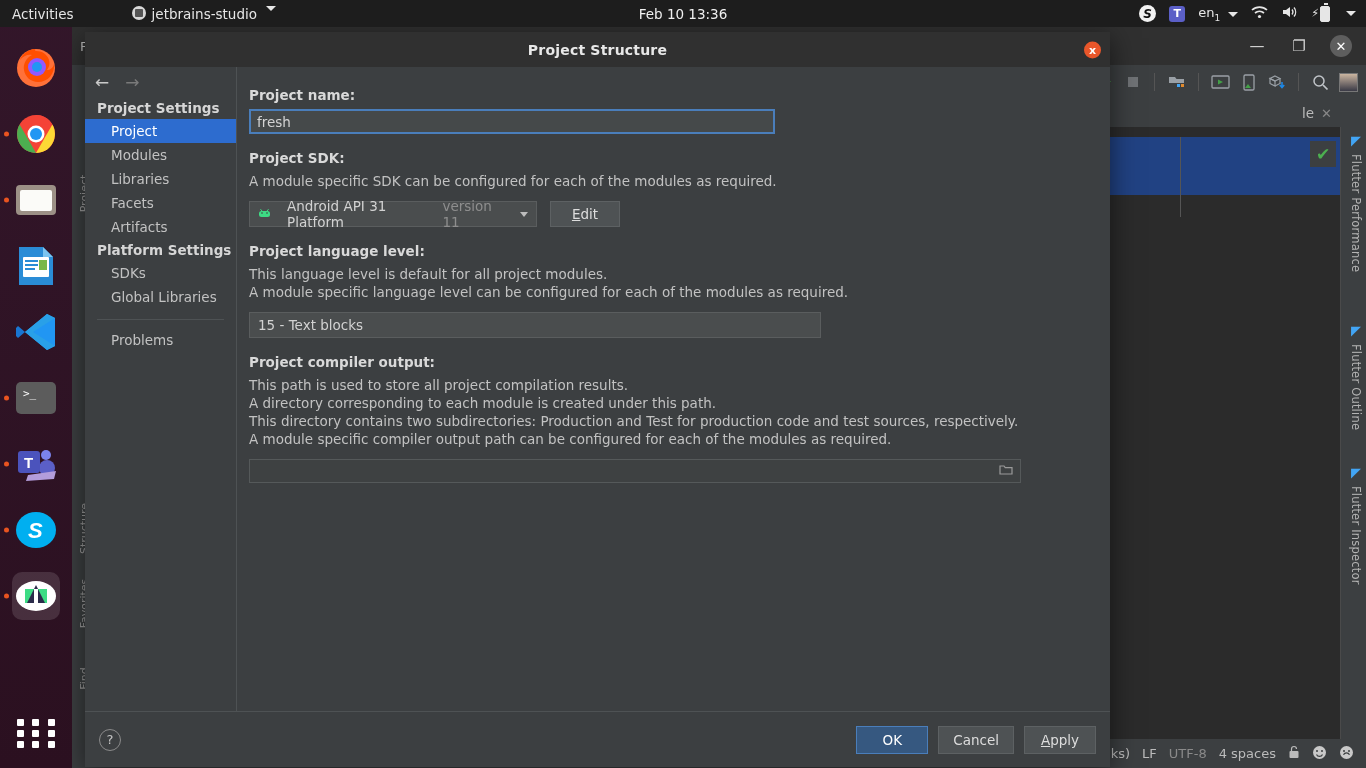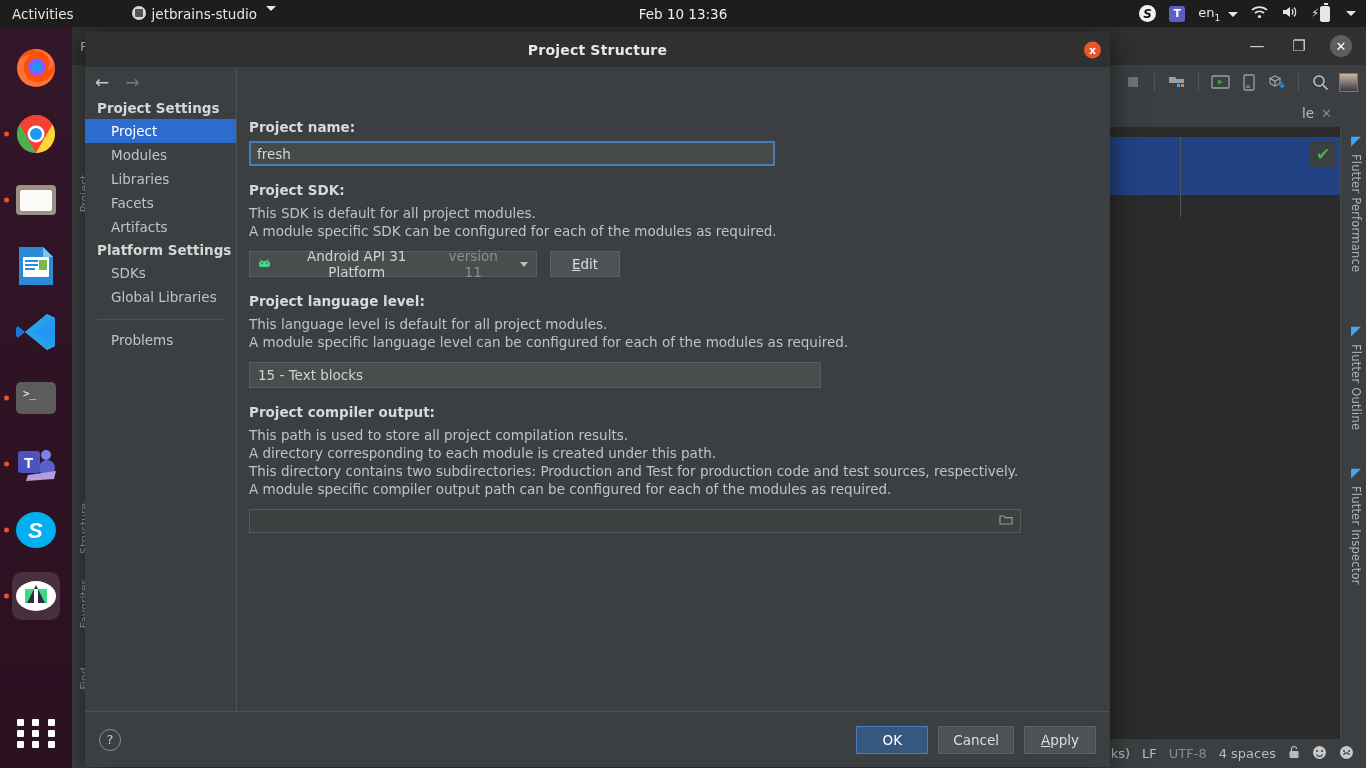--- a/index.html
+++ b/index.html
@@ -181,34 +181,34 @@
   .arrow.fwd{ color:#7a7a7a; }
   .side-group{
     font-size:13.5px; font-weight:bold; color:#d6d6d6; padding:3px 0 3px 12px;
   }
   .side-item{
     font-size:13.5px; color:#c2c2c2; padding:4px 0 4px 26px; cursor:pointer;
   }
   .side-item.selected{ background:#2d6ccf; color:#fff; }
   .side-sep{ height:1px;background:#4e5254; margin:10px 12px 8px 12px;}
 
-  #dlg-main{ flex:1; padding:20px 22px 0 12px;margin-top:32px; }
+  #dlg-main{ flex:1; padding:20px 22px 0 12px; }
   .lbl-bold{ font-size:13.5px; font-weight:bold; color:#d9d9d9; margin-bottom:6px; }
   .lbl-desc{ font-size:13.5px; color:#c2c2c2; line-height:18px; }
   .field-text{
     width:526px;height:25px;background:#45494a;border:2px solid #4a7ebb;
     color:#d4d4d4; font-size:13.5px; padding:0 6px; outline:none;
     font-family:"DejaVu Sans","Liberation Sans",sans-serif;
   }
   .row-gap-a{ height:16px; }
 
   .combo{
     height:26px; background:#4a4d4e; border:1px solid #5a5d5e;
     display:inline-flex; align-items:center; gap:16px; padding:0 8px;
-    font-size:13.5px; color:#d2d2d2; cursor:pointer;text-align:center;
+    font-size:13.5px; color:#d2d2d2; cursor:pointer;
   }
   .combo .arrowdn{
     width:0;height:0;border-left:4px solid transparent;border-right:4px solid transparent;
     border-top:5px solid #bdbdbd; margin-left:6px;
   }
   .android-ic{ color:#3ddc84; font-size:12px; }
   .dim-txt{ color:#8e8e8e; }
   .btn-edit{
     height:26px; min-width:70px; background:#4e5254; border:1px solid #5d6163;
     color:#ddd; font-size:13.5px; display:inline-flex;align-items:center;justify-content:center;
@@ -541,21 +541,20 @@
       </div>
 
       <div id="dlg-main">
 
         <div class="lbl-bold">Project name:</div>
         <input class="field-text" type="text" value="fresh" style="">
 
         <div class="row-gap-a"></div>
 
         <div class="lbl-bold">Project SDK:</div>
-        <div class="lbl-desc">This SDK is default for all project modules.</div>
         <div class="lbl-desc">A module specific SDK can be configured for each of the modules as required.</div>
 
         <div style="height:11px"></div>
         <div style="display:flex;align-items:center;gap:13px;">
           <div class="combo" style="width:288px;justify-content:flex-start;">
             <span class="android-ic">
               <svg width="13" height="10" viewBox="0 0 13 10">
                   <rect x="1" y="3" width="11" height="6" rx="2.5" fill="#3ddc84"></rect>
                   <circle cx="4" cy="5" r=".8" fill="#3c3f41"></circle>
                   <circle cx="9" cy="5" r=".8" fill="#3c3f41"></circle>

